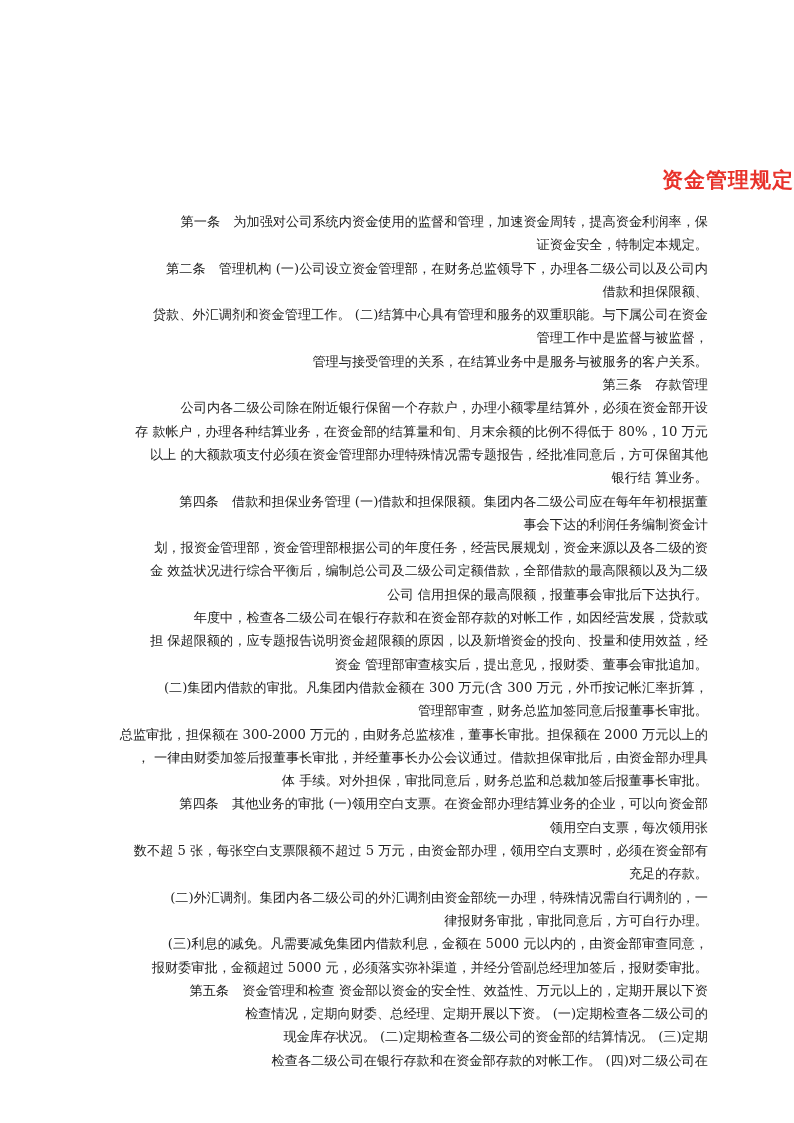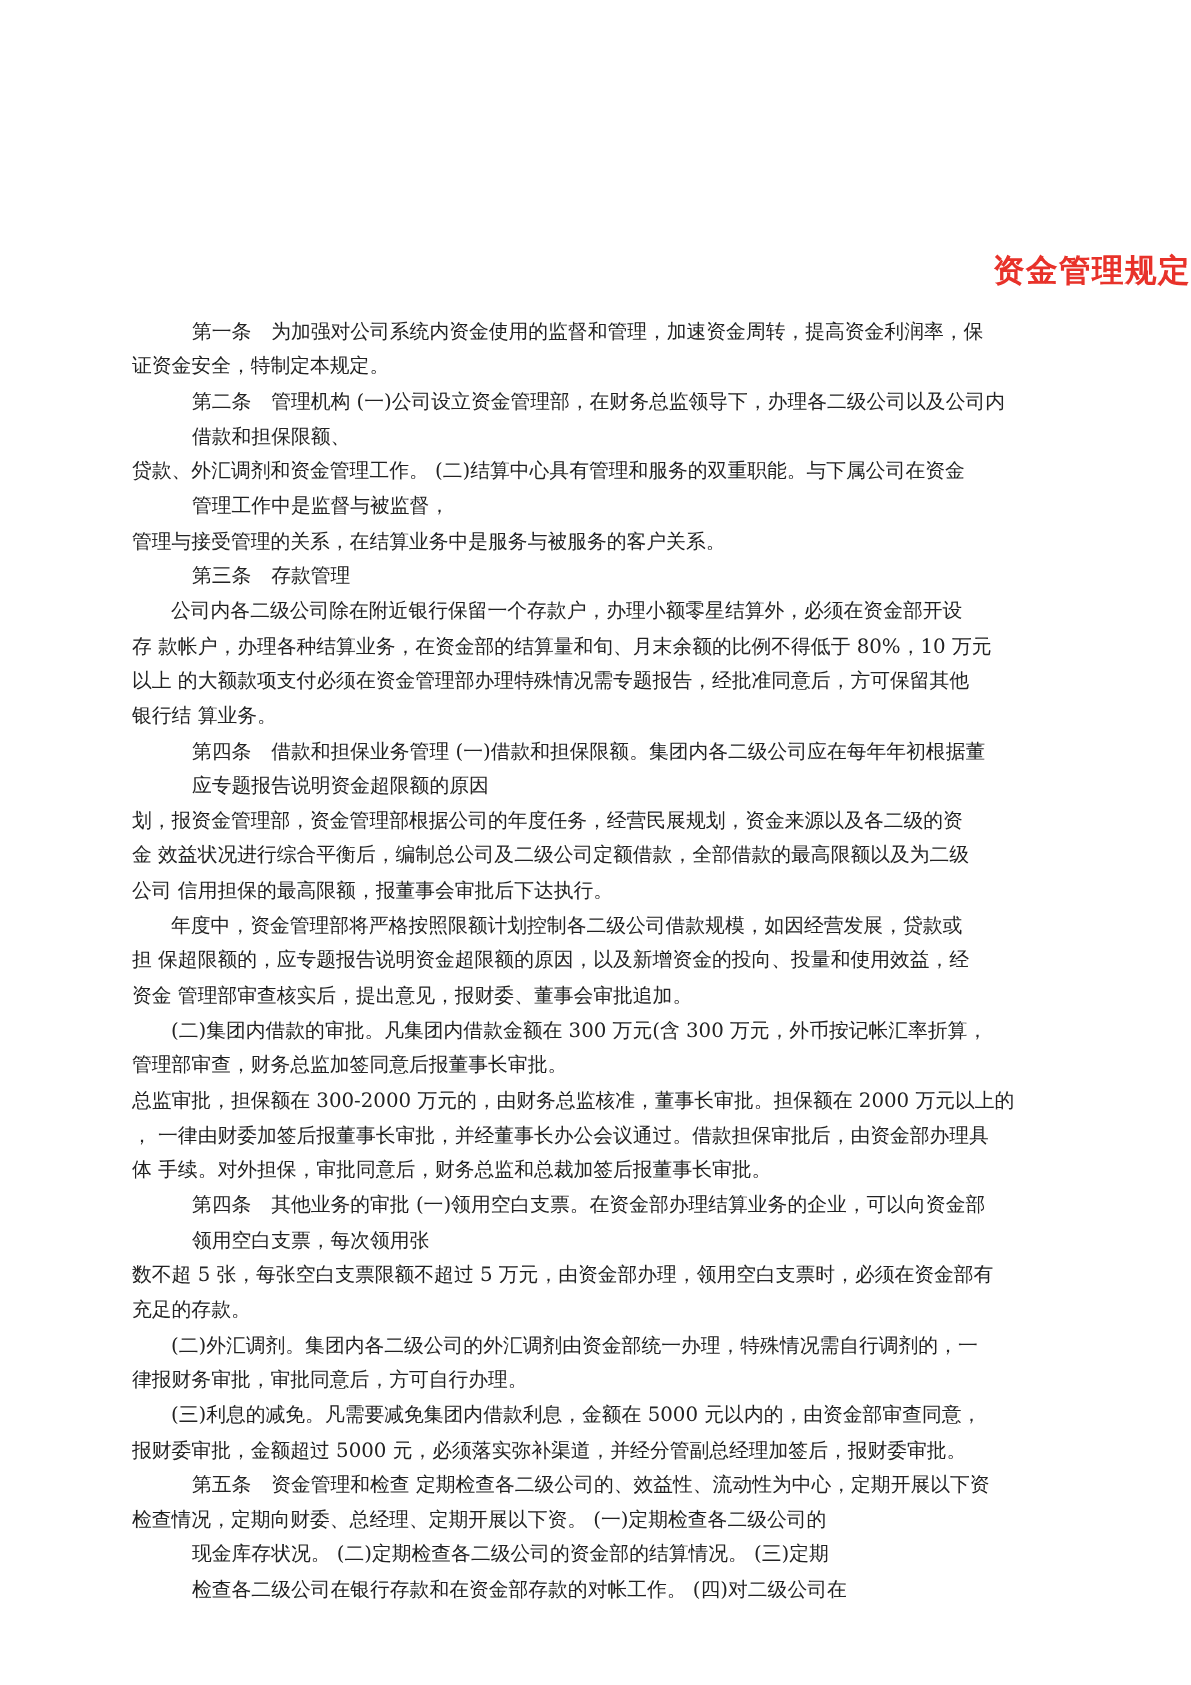--- a/index.html
+++ b/index.html
@@ -42,21 +42,21 @@
     line-height: 23.3px;
     white-space: pre;
     letter-spacing: 0.1px;
     color: #222222;
     font-family: "DejaVu Serif", "Liberation Serif", serif;
   }
   
   .i0  { text-indent: 0px; }
   .i1  { text-indent: 26px; }
   .i2  { text-indent: 40px; }
-  .tight  { letter-spacing: 0px; }
+  .tight  { letter-spacing: 0px; text-align: right; }
 </style>
 </head>
 <body>
 
 <div class="page">
 
   <div class="doc-title" style="color: rgb(232, 50, 42);">资金管理规定</div>
 
   <div class="body-block">
       <div class="ln i2 tight">第一条　为加强对公司系统内资金使用的监督和管理，加速资金周转，提高资金利润率，保</div>
@@ -65,39 +65,39 @@
       <div class="ln i2 tight">借款和担保限额、</div>
       <div class="ln i0 tight">贷款、外汇调剂和资金管理工作。 (二)结算中心具有管理和服务的双重职能。与下属公司在资金</div>
       <div class="ln i2 tight">管理工作中是监督与被监督，</div>
       <div class="ln i0 tight">管理与接受管理的关系，在结算业务中是服务与被服务的客户关系。</div>
       <div class="ln i2 tight">第三条　存款管理</div>
       <div class="ln i1 tight">公司内各二级公司除在附近银行保留一个存款户，办理小额零星结算外，必须在资金部开设</div>
       <div class="ln i0 tight">存 款帐户，办理各种结算业务，在资金部的结算量和旬、月末余额的比例不得低于 80%，10 万元</div>
       <div class="ln i0 tight">以上 的大额款项支付必须在资金管理部办理特殊情况需专题报告，经批准同意后，方可保留其他</div>
       <div class="ln i0 tight">银行结 算业务。</div>
       <div class="ln i2 tight">第四条　借款和担保业务管理 (一)借款和担保限额。集团内各二级公司应在每年年初根据董</div>
-      <div class="ln i2 tight">应专题报告说明资金超限额的原因</div>
+      <div class="ln i2 tight">事会下达的利润任务编制资金计</div>
       <div class="ln i0 tight">划，报资金管理部，资金管理部根据公司的年度任务，经营民展规划，资金来源以及各二级的资</div>
       <div class="ln i0 tight">金 效益状况进行综合平衡后，编制总公司及二级公司定额借款，全部借款的最高限额以及为二级</div>
       <div class="ln i0 tight">公司 信用担保的最高限额，报董事会审批后下达执行。</div>
-      <div class="ln i1 tight">年度中，资金管理部将严格按照限额计划控制各二级公司借款规模，如因经营发展，贷款或</div>
+      <div class="ln i1 tight">年度中，检查各二级公司在银行存款和在资金部存款的对帐工作，如因经营发展，贷款或</div>
       <div class="ln i0 tight">担 保超限额的，应专题报告说明资金超限额的原因，以及新增资金的投向、投量和使用效益，经</div>
       <div class="ln i0 tight">资金 管理部审查核实后，提出意见，报财委、董事会审批追加。</div>
       <div class="ln i1 tight">(二)集团内借款的审批。凡集团内借款金额在 300 万元(含 300 万元，外币按记帐汇率折算，</div>
       <div class="ln i0 tight">管理部审查，财务总监加签同意后报董事长审批。</div>
       <div class="ln i0 tight">总监审批，担保额在 300-2000 万元的，由财务总监核准，董事长审批。担保额在 2000 万元以上的</div>
       <div class="ln i0 tight">， 一律由财委加签后报董事长审批，并经董事长办公会议通过。借款担保审批后，由资金部办理具</div>
       <div class="ln i0 tight">体 手续。对外担保，审批同意后，财务总监和总裁加签后报董事长审批。</div>
       <div class="ln i2 tight">第四条　其他业务的审批 (一)领用空白支票。在资金部办理结算业务的企业，可以向资金部</div>
       <div class="ln i2 tight">领用空白支票，每次领用张</div>
       <div class="ln i0 tight">数不超 5 张，每张空白支票限额不超过 5 万元，由资金部办理，领用空白支票时，必须在资金部有</div>
       <div class="ln i0 tight">充足的存款。</div>
       <div class="ln i1 tight">(二)外汇调剂。集团内各二级公司的外汇调剂由资金部统一办理，特殊情况需自行调剂的，一</div>
       <div class="ln i0 tight">律报财务审批，审批同意后，方可自行办理。</div>
       <div class="ln i1 tight">(三)利息的减免。凡需要减免集团内借款利息，金额在 5000 元以内的，由资金部审查同意，</div>
       <div class="ln i0 tight">报财委审批，金额超过 5000 元，必须落实弥补渠道，并经分管副总经理加签后，报财委审批。</div>
-      <div class="ln i2 tight">第五条　资金管理和检查 定期检查各二级公司的、效益性、流动性为中心，定期开展以下资</div>
+      <div class="ln i2 tight">第五条　资金管理和检查 资金部以资金的安全性、效益性、万元以上的，定期开展以下资</div>
       <div class="ln i0 tight">检查情况，定期向财委、总经理、定期开展以下资。 (一)定期检查各二级公司的</div>
       <div class="ln i2 tight">现金库存状况。 (二)定期检查各二级公司的资金部的结算情况。 (三)定期</div>
       <div class="ln i2 tight">检查各二级公司在银行存款和在资金部存款的对帐工作。 (四)对二级公司在</div>
     </div>
 
 </div>
 
 </body></html>

